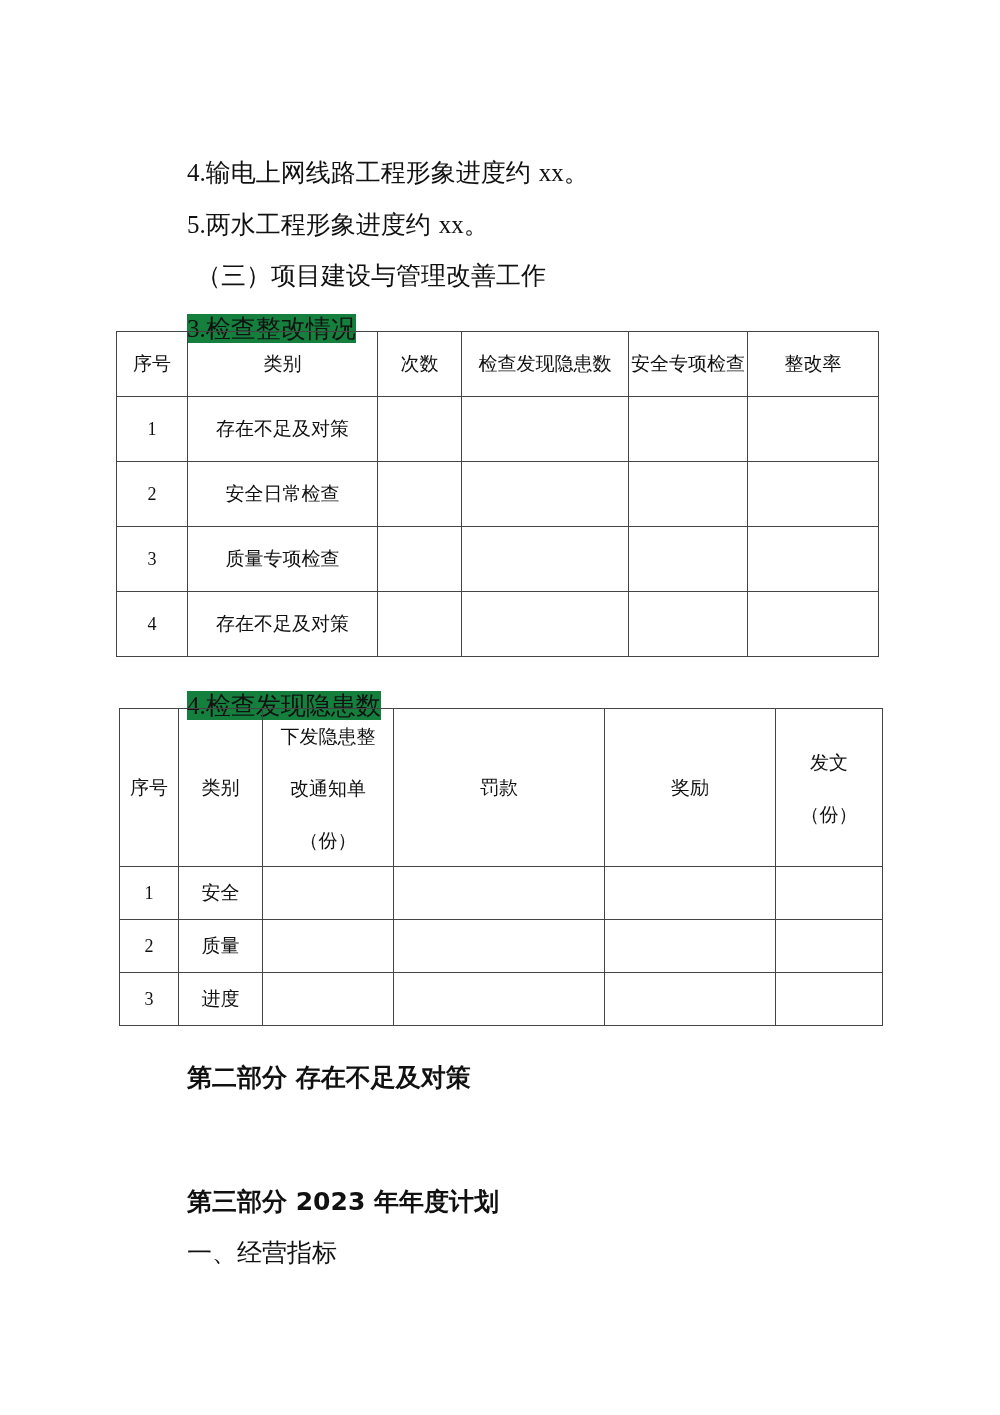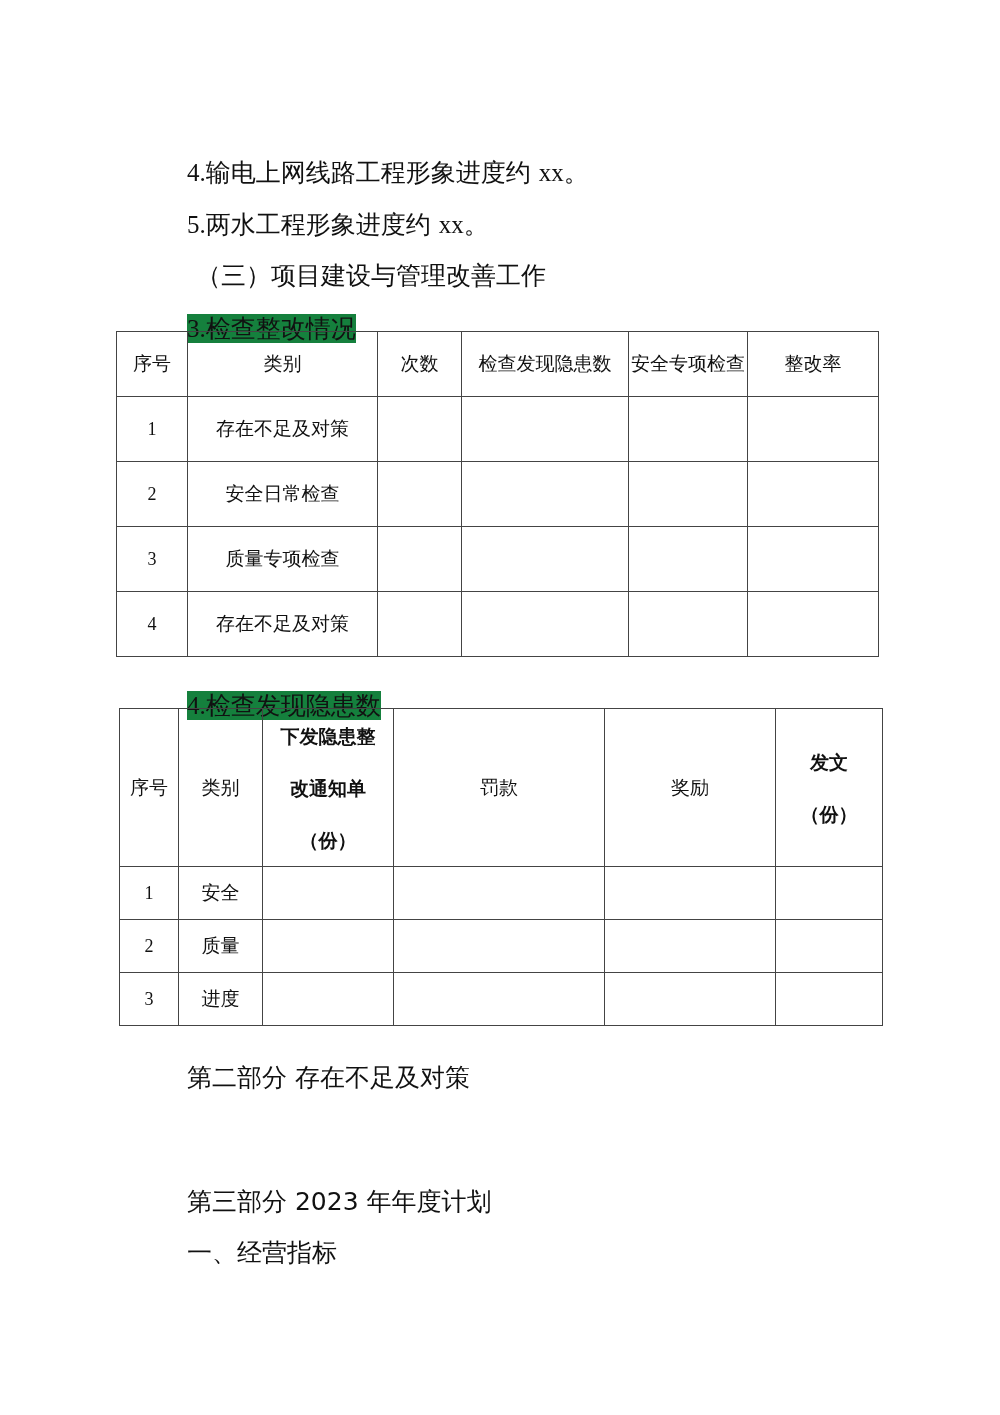--- a/index.html
+++ b/index.html
@@ -1,25 +1,25 @@
 <!DOCTYPE html>
 <html><head>
 <meta charset="utf-8">
 <style>
   html, body { margin: 0; padding: 0; background: #ffffff; }
   body { width: 1000px; height: 1415px; position: relative; overflow: hidden;
          font-family: "DejaVu Sans", "Liberation Sans", sans-serif; color: #111; }
   .line { position: absolute; left: 187px; font-size: 25px; line-height: 34px; white-space: nowrap; margin-top: 20px; }
   .num { font-family: "Liberation Serif", "DejaVu Serif", serif; }
   .hl { background: #15803d; }
-  .bold { font-weight: normal; }
+  .bold { font-weight: bold; }
   table { position: absolute; border-collapse: collapse; table-layout: fixed; }
   td { border: 1.5px solid #444; text-align: center; vertical-align: middle; font-size: 19px; padding: 0; }
   td.n { font-family: "Liberation Serif", "DejaVu Serif", serif; font-size: 18px; }
-  .ml { line-height: 52px; font-weight: bold; }
+  .ml { line-height: 52px; }
 </style>
 </head>
 <body>
 
 <div class="line" style="top:136px">
   <span class="num">4.</span><span>输电上网线路工程形象进度约</span> <span class="num">xx。</span>
 </div>
 <div class="line" style="top:188px">
   <span class="num">5.</span><span>两水工程形象进度约</span> <span class="num">xx。</span>
 </div>

